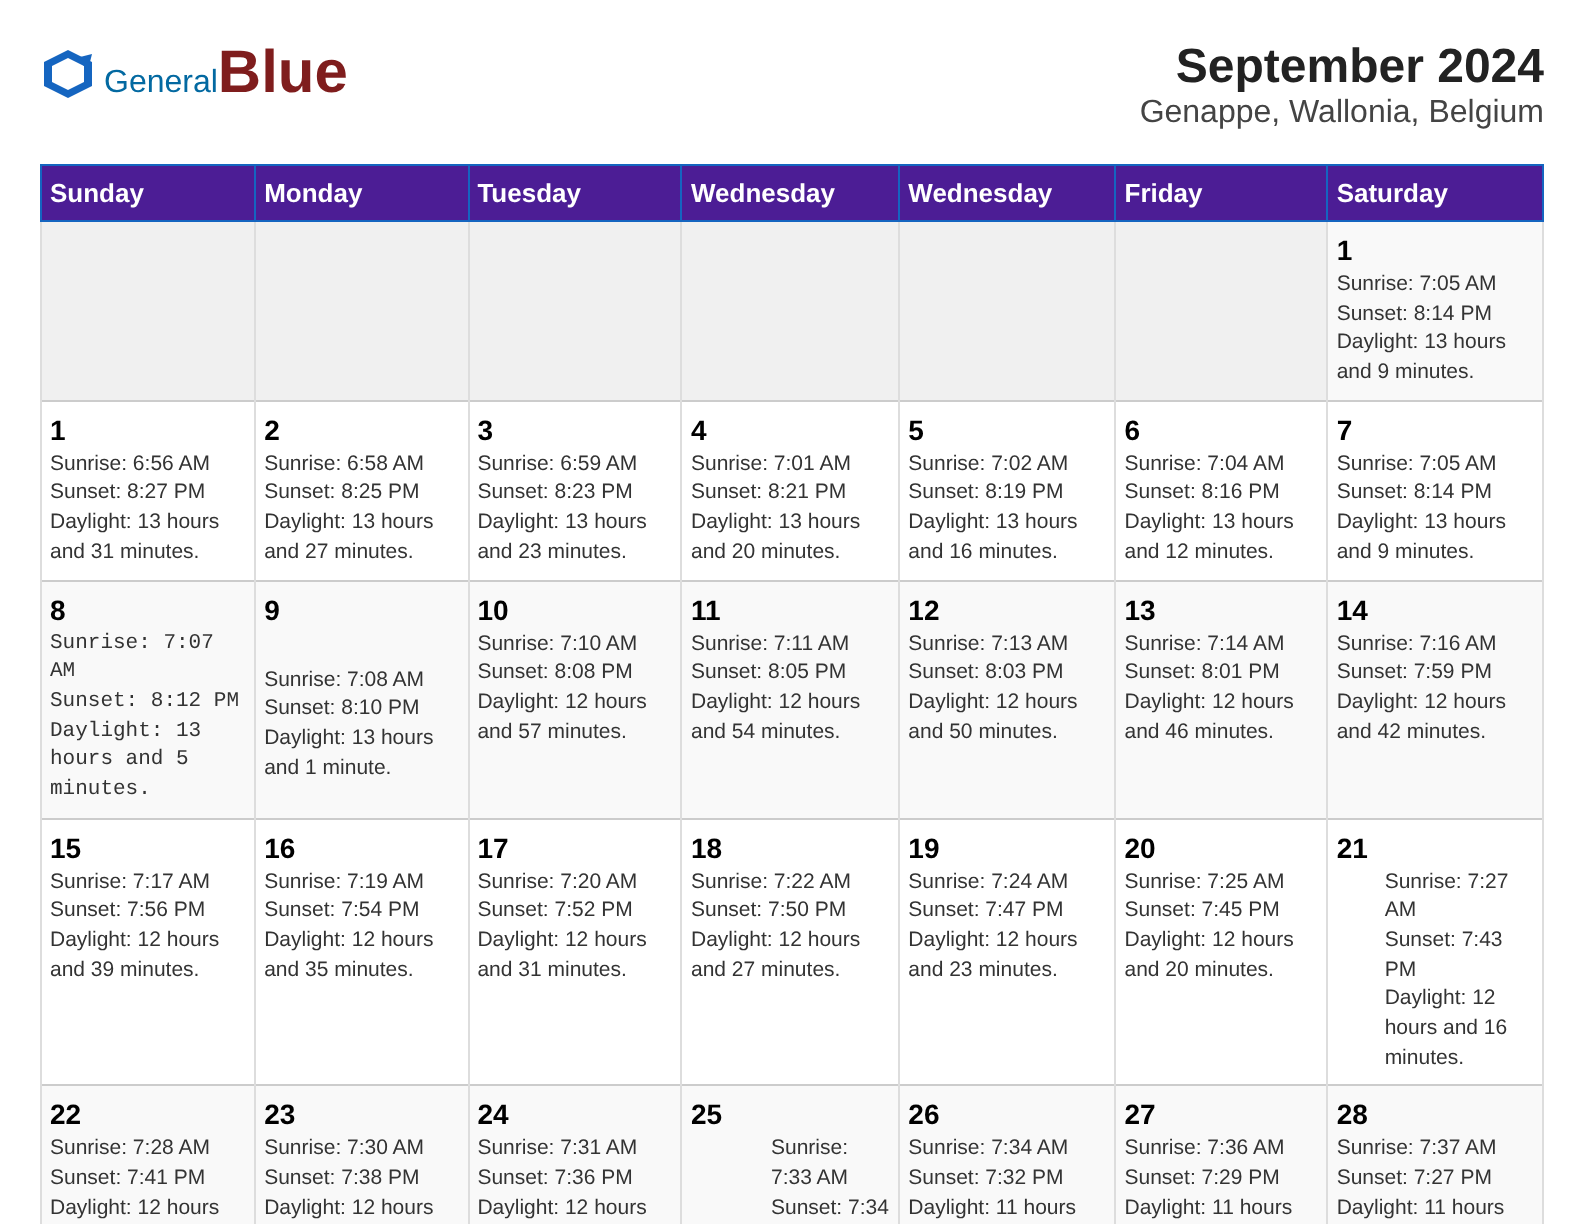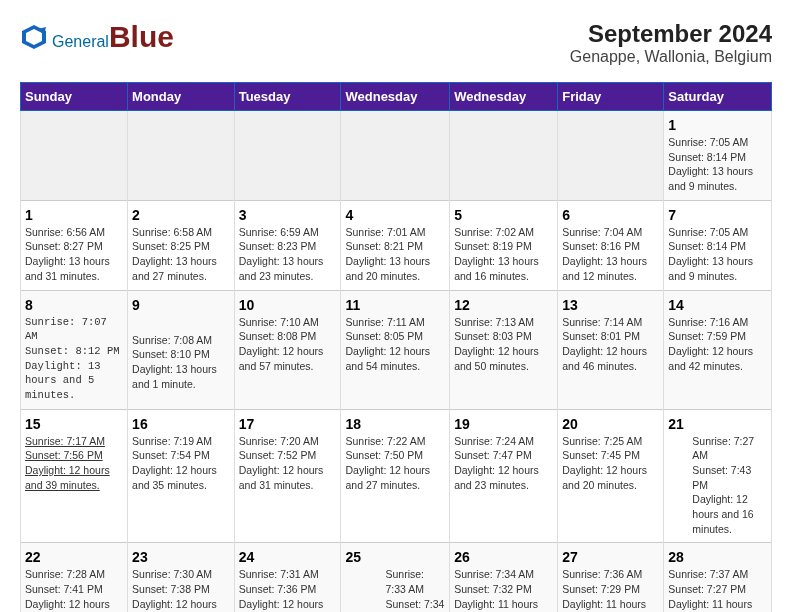--- a/index.html
+++ b/index.html
@@ -226,21 +226,21 @@
         <td>
           <span class="day-number">14</span>
           <div class="day-info" style="white-space: pre-line;">Sunrise: 7:16 AM
 Sunset: 7:59 PM
 Daylight: 12 hours and 42 minutes.</div>
         </td>
       </tr>
       <tr>
         <td>
           <span class="day-number">15</span>
-          <div class="day-info" style="white-space: pre-line; text-decoration: underline;">Sunrise: 7:17 AM
+          <div class="day-info" style="white-space: pre-line;">Sunrise: 7:17 AM
 Sunset: 7:56 PM
 Daylight: 12 hours and 39 minutes.</div>
         </td>
         <td>
           <span class="day-number">16</span>
           <div class="day-info" style="white-space: pre-line;">Sunrise: 7:19 AM
 Sunset: 7:54 PM
 Daylight: 12 hours and 35 minutes.</div>
         </td>
         <td>

